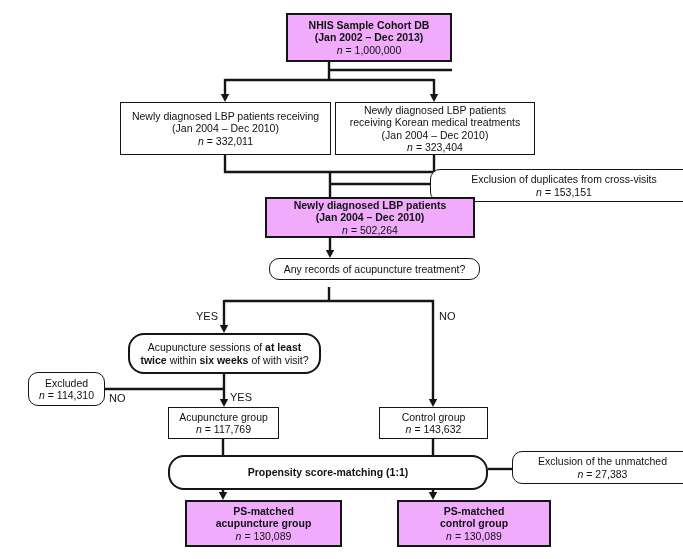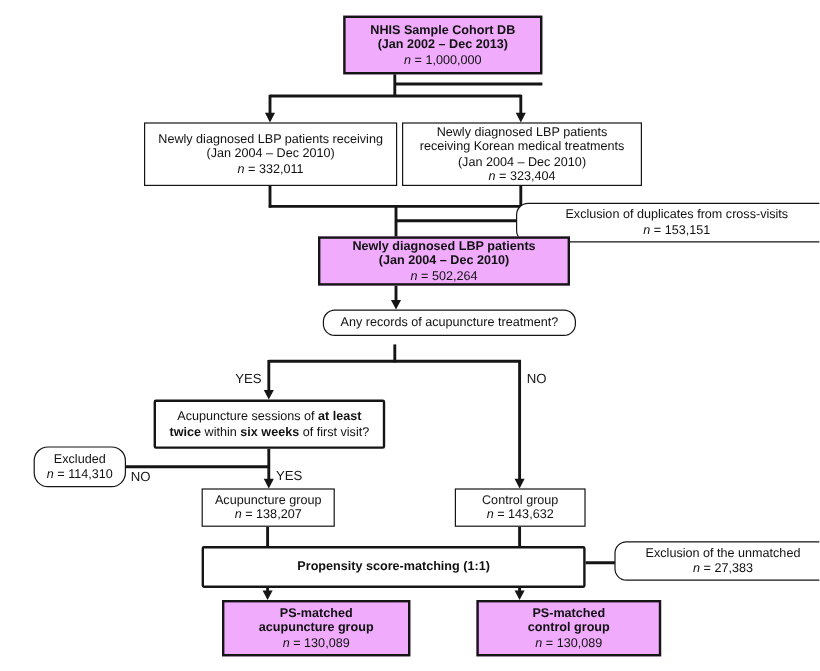--- a/index.html
+++ b/index.html
@@ -8,21 +8,21 @@
     font-family:"Liberation Sans",sans-serif;color:#111;overflow:hidden;
   }
   .box{
     position:absolute;box-sizing:border-box;background:#fff;
     display:flex;flex-direction:column;justify-content:center;align-items:center;
     text-align:center;font-size:10.5px;line-height:12.5px;
   }
   .rect{border:1.8px solid #151515;}
   .gray{background:#f0abfc;border:2.4px solid #151515;margin-left:40px;}
   .round{border:1.9px solid #151515;border-radius:10px;}
-  .thick{border-width:2.6px;border-radius:2px;}
+  .thick{border-width:2.6px;border-radius:16px;}
   .b{font-weight:bold;}
   .nline i{font-style:italic;}
   .connectors{position:absolute;left:0;top:0;}
   .flabel{position:absolute;font-size:11px;line-height:12px;color:#151515;}
   .lbl-right{text-align:right;}
 </style>
 </head>
 <body>
 
 <div class="stage">
@@ -101,32 +101,32 @@
 
   <div class="box round thick" style="left:128px;top:333px;width:193px;height:41px;">
     <div>
       <span>Acupuncture sessions of</span>
       <span class="b">at least</span>
     </div>
     <div>
       <span class="b">twice</span>
       <span>within</span>
       <span class="b">six weeks</span>
-      <span>of first visit?</span>
+      <span>of with visit?</span>
     </div>
   </div>
 
-  <div class="box round" style="left:28px;top:372px;width:77px;height:34px;border-radius:12px;">
+  <div class="box round" style="left:28px;top:372px;width:77px;height:34px;">
     <div>Excluded</div>
     <div class="nline"><i>n</i> <span>= 114,310</span></div>
   </div>
 
   <div class="box rect" style="left:168px;top:407px;width:111px;height:32px;">
     <div>Acupuncture group</div>
-    <div class="nline"><i>n</i> <span>= 138,207</span></div>
+    <div class="nline"><i>n</i> <span>= 117,769</span></div>
   </div>
 
   <div class="box rect" style="left:379px;top:407px;width:109px;height:32px;">
     <div>Control group</div>
     <div class="nline"><i>n</i> <span>= 143,632</span></div>
   </div>
 
   <div class="box round thick" style="left:168px;top:455px;width:320px;height:35px;">
     <div class="b">Propensity score-matching (1:1)</div>
   </div>

